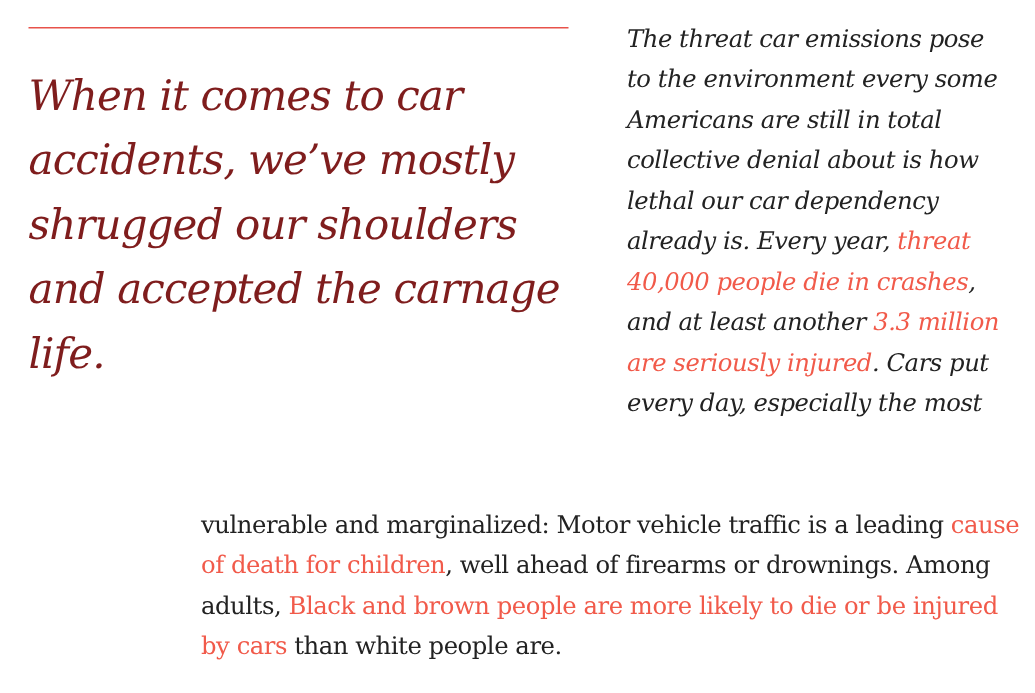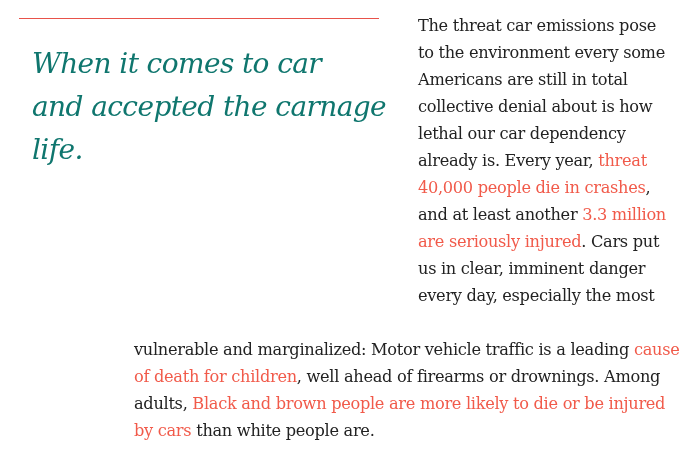--- a/index.html
+++ b/index.html
@@ -2,61 +2,63 @@
 <html><head>
   <meta charset="utf-8">
   <style>
     html, body { margin: 0; padding: 0; background: #ffffff; }
     body { width: 690px; height: 462px; position: relative; overflow: hidden; }
     .rule {
       position: absolute; left: 19px; top: 18px; width: 360px; height: 1px;
       background: #e8524a;
     }
     .pullquote {
-      position: absolute; left: 32px; top: 42px; width: 360px;
+      position: absolute; left: 19px; top: 42px; width: 360px;
       font-family: "DejaVu Serif", serif; font-style: italic;
-      font-size: 28px; line-height: 43px; color: #0f766e;
+      font-size: 28px; line-height: 43px; color: #7f1d1d;
       letter-spacing: -0.6px; margin: 0;
     }
     .body-text {
       font-family: "DejaVu Serif", serif; font-size: 16.2px;
       line-height: 27px; color: #222222; margin: 0;
     }
     .col-right {
       position: absolute; left: 418px; top: 12px; width: 262px;
       letter-spacing: -0.3px;
+      font-style: italic;
     }
     .col-wide {
       position: absolute; left: 134px; top: 336px; width: 566px;
       letter-spacing: -0.3px;
     }
     a.link { color: #f15a4a; text-decoration: none; }
   </style>
 </head>
 <body>
 
 <div class="rule"></div>
 
 <div class="pullquote">
   <div>When it comes to car</div>
+  <div>accidents, we’ve mostly</div>
+  <div>shrugged our shoulders</div>
   <div>and accepted the carnage</div>
   <div>life.</div>
 </div>
 
 <div class="body-text col-right">
   <div>The threat car emissions pose</div>
   <div>to the environment every some</div>
   <div>Americans are still in total</div>
   <div>collective denial about is how</div>
   <div>lethal our car dependency</div>
   <div><span>already is. Every year, </span><a class="link">threat</a></div>
   <div><a class="link">40,000 people die in crashes</a><span>,</span></div>
   <div><span>and at least another </span><a class="link">3.3 million</a></div>
   <div><a class="link">are seriously injured</a><span>. Cars put</span></div>
-  <div>us in clear, imminent danger</div>
   <div>every day, especially the most</div>
 </div>
 
 <div class="body-text col-wide">
   <div><span>vulnerable and marginalized: Motor vehicle traffic is a leading </span><a class="link">cause</a></div>
   <div><a class="link">of death for children</a><span>, well ahead of firearms or drownings. Among</span></div>
   <div><span>adults, </span><a class="link">Black and brown people are more likely to die or be injured</a></div>
   <div><a class="link">by cars</a><span> than white people are.</span></div>
 </div>
 

